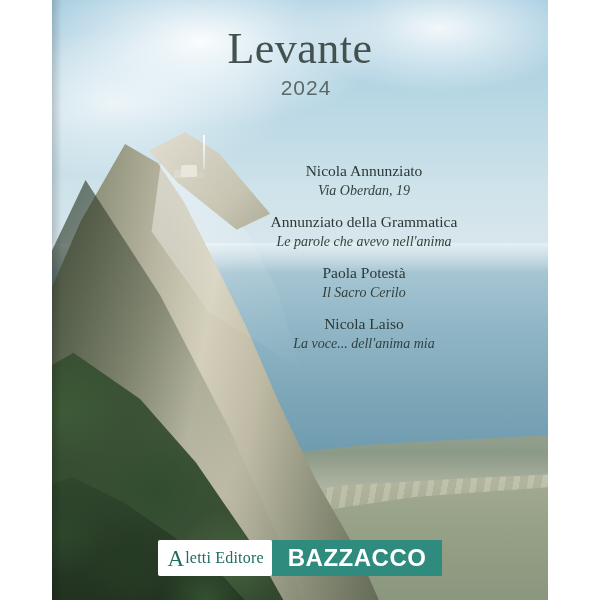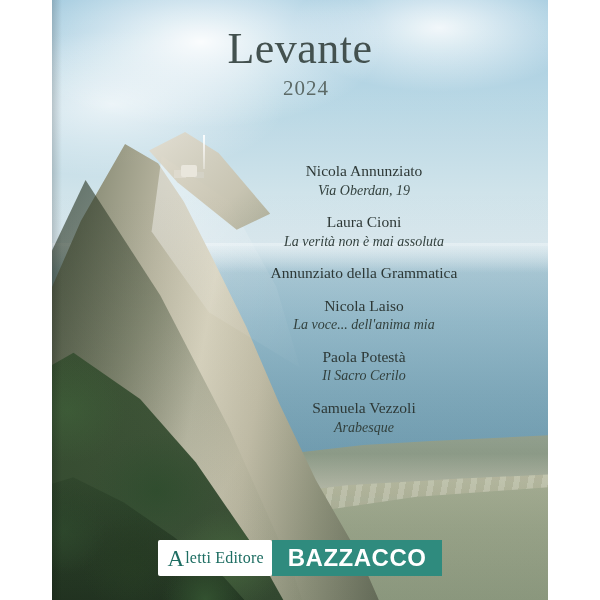--- a/index.html
+++ b/index.html
@@ -202,21 +202,21 @@
     line-height: 1.05;
     color: #43514f;
     letter-spacing: 0.5px;
   }
   .year {
     position: absolute;
     left: 0;
     right: 0;
     top: 76px;
     text-align: center;
-    font-family: Liberation Serif, serif;
+    font-family: Liberation Sans, sans-serif;
     font-size: 21px;
     color: #5c6a67;
     letter-spacing: 1px;
     padding-left: 12px;
   }
 
   .authors {
     position: absolute;
     right: 34px;
     top: 162px;
@@ -318,37 +318,30 @@
 
     <div class="title">Levante</div>
     <div class="year">2024</div>
 
     <div class="authors">
       <div class="entry">
         <div class="name">Nicola Annunziato</div>
         <div class="work">Via Oberdan, 19</div>
       </div>
       <div class="entry">
-        <div class="name">Laura Cioni</div>
-        <div class="work">La verità non è mai assoluta</div>
+        <div class="name">Annunziato della Grammatica</div>
+        <div class="work">Le parole che avevo nell'anima</div>
       </div>
       <div class="entry">
-        <div class="name">Annunziato della Grammatica</div>
+        <div class="name">Paola Potestà</div>
+        <div class="work">Il Sacro Cerilo</div>
       </div>
       <div class="entry">
         <div class="name">Nicola Laiso</div>
         <div class="work">La voce... dell'anima mia</div>
-      </div>
-      <div class="entry">
-        <div class="name">Paola Potestà</div>
-        <div class="work">Il Sacro Cerilo</div>
-      </div>
-      <div class="entry">
-        <div class="name">Samuela Vezzoli</div>
-        <div class="work">Arabesque</div>
       </div>
     </div>
 
     <div class="band">
       <div class="logo-box">
         <span class="logo-a">A</span>
         <span class="logo-text">letti Editore</span>
       </div>
       <div class="pub-name">BAZZACCO</div>
     </div>

